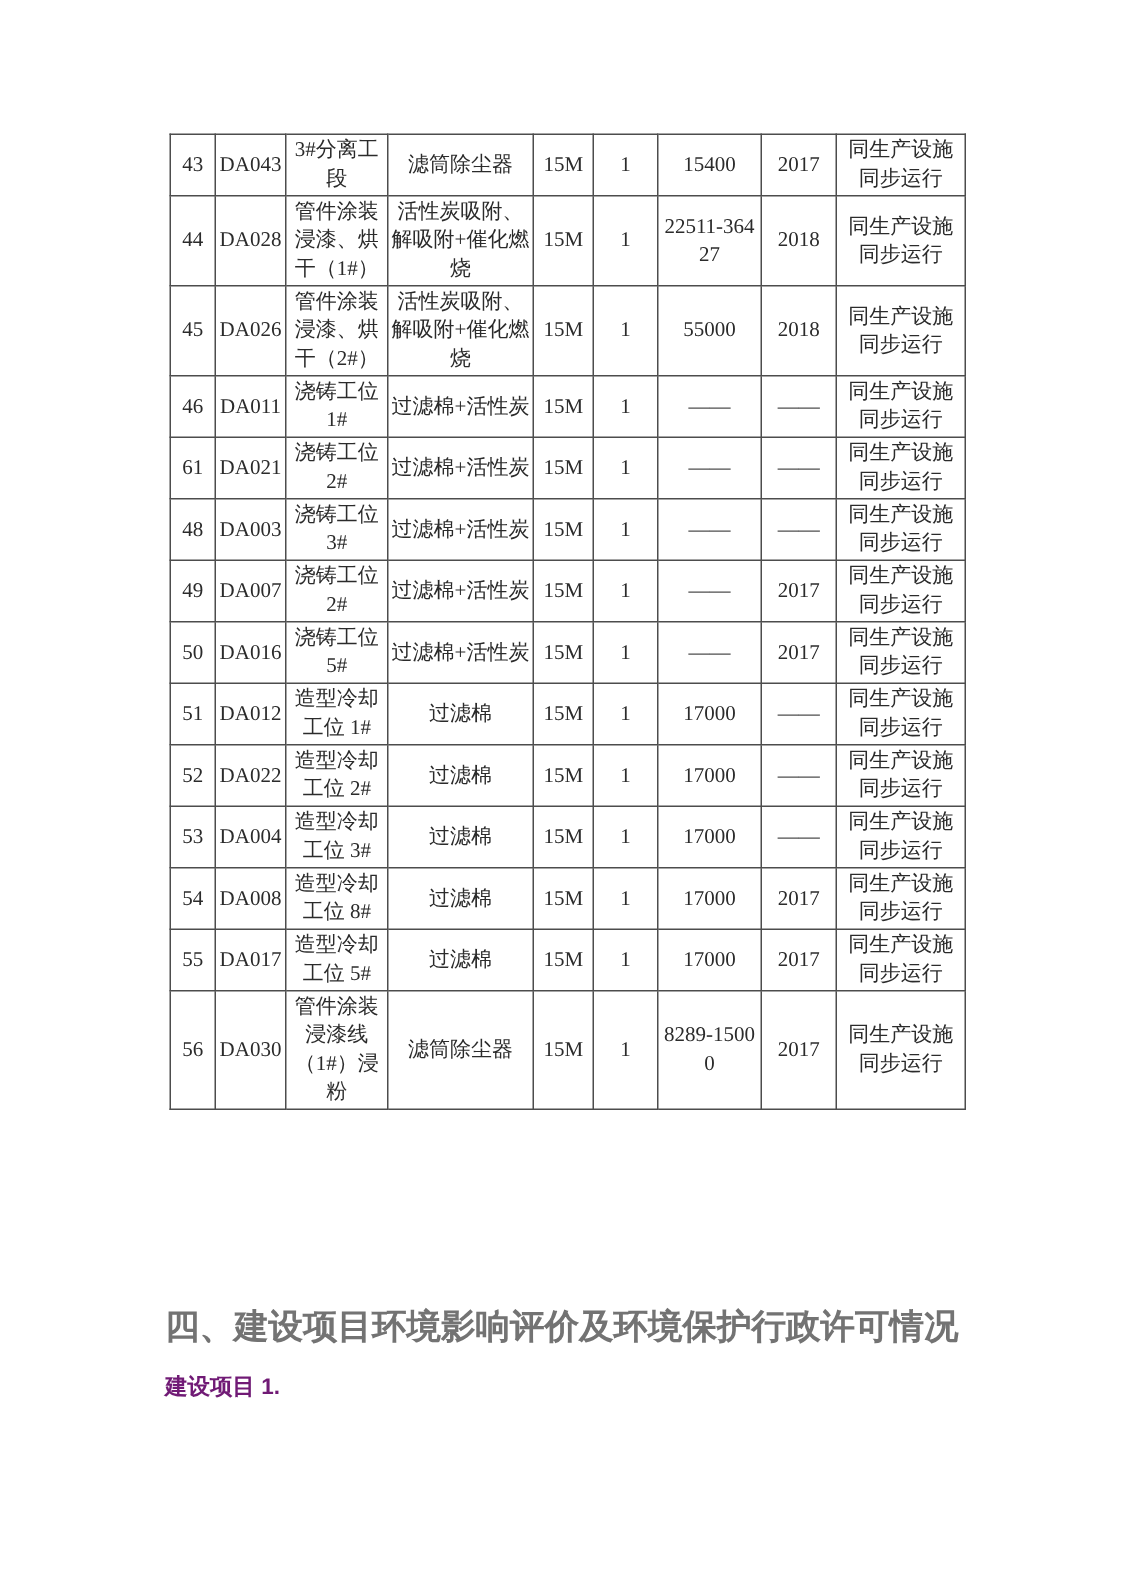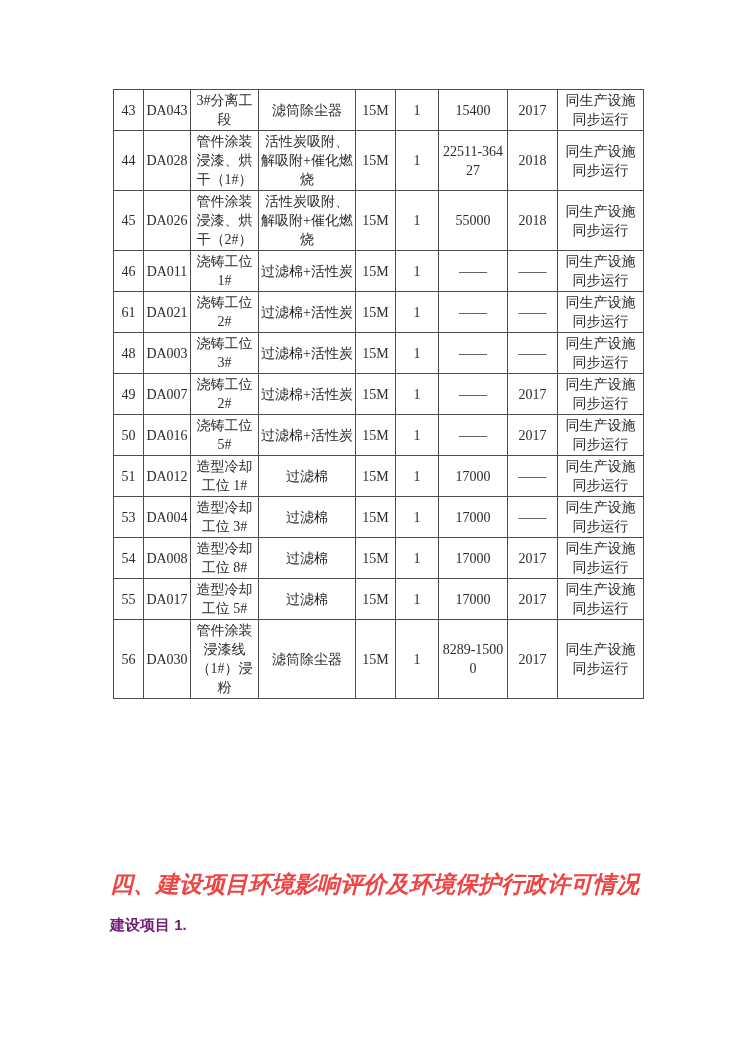--- a/index.html
+++ b/index.html
@@ -43,24 +43,23 @@
   col.c-status    { width: 86px; }
   .section-heading {
     position: absolute;
     left: 110px;
     top: 869px;
     width: 560px;
     font-family: "Liberation Sans", "DejaVu Sans", sans-serif;
     font-weight: bold;
     font-size: 23px;
     line-height: 30px;
-    color: #ef4444;
+    color: #737373;
     letter-spacing: 0px;
     white-space: nowrap;
-    font-style: italic;
   }
   .sub-heading {
     position: absolute;
     left: 110px;
     top: 914px;
     font-family: "Liberation Sans", "DejaVu Sans", sans-serif;
     font-weight: bold;
     font-size: 15px;
     line-height: 22px;
     color: #701a75;
@@ -177,20 +176,31 @@
           <td class="col-code">DA012</td>
           <td class="col-process">造型冷却工位 1#</td>
           <td class="col-treatment">过滤棉</td>
           <td class="col-height">15M</td>
           <td class="col-count">1</td>
           <td class="col-value">17000</td>
           <td class="col-year">——</td>
           <td class="col-status">同生产设施同步运行</td>
         </tr>
         <tr>
+          <td class="col-seq">52</td>
+          <td class="col-code">DA022</td>
+          <td class="col-process">造型冷却工位 2#</td>
+          <td class="col-treatment">过滤棉</td>
+          <td class="col-height">15M</td>
+          <td class="col-count">1</td>
+          <td class="col-value">17000</td>
+          <td class="col-year">——</td>
+          <td class="col-status">同生产设施同步运行</td>
+        </tr>
+        <tr>
           <td class="col-seq">53</td>
           <td class="col-code">DA004</td>
           <td class="col-process">造型冷却工位 3#</td>
           <td class="col-treatment">过滤棉</td>
           <td class="col-height">15M</td>
           <td class="col-count">1</td>
           <td class="col-value">17000</td>
           <td class="col-year">——</td>
           <td class="col-status">同生产设施同步运行</td>
         </tr>

